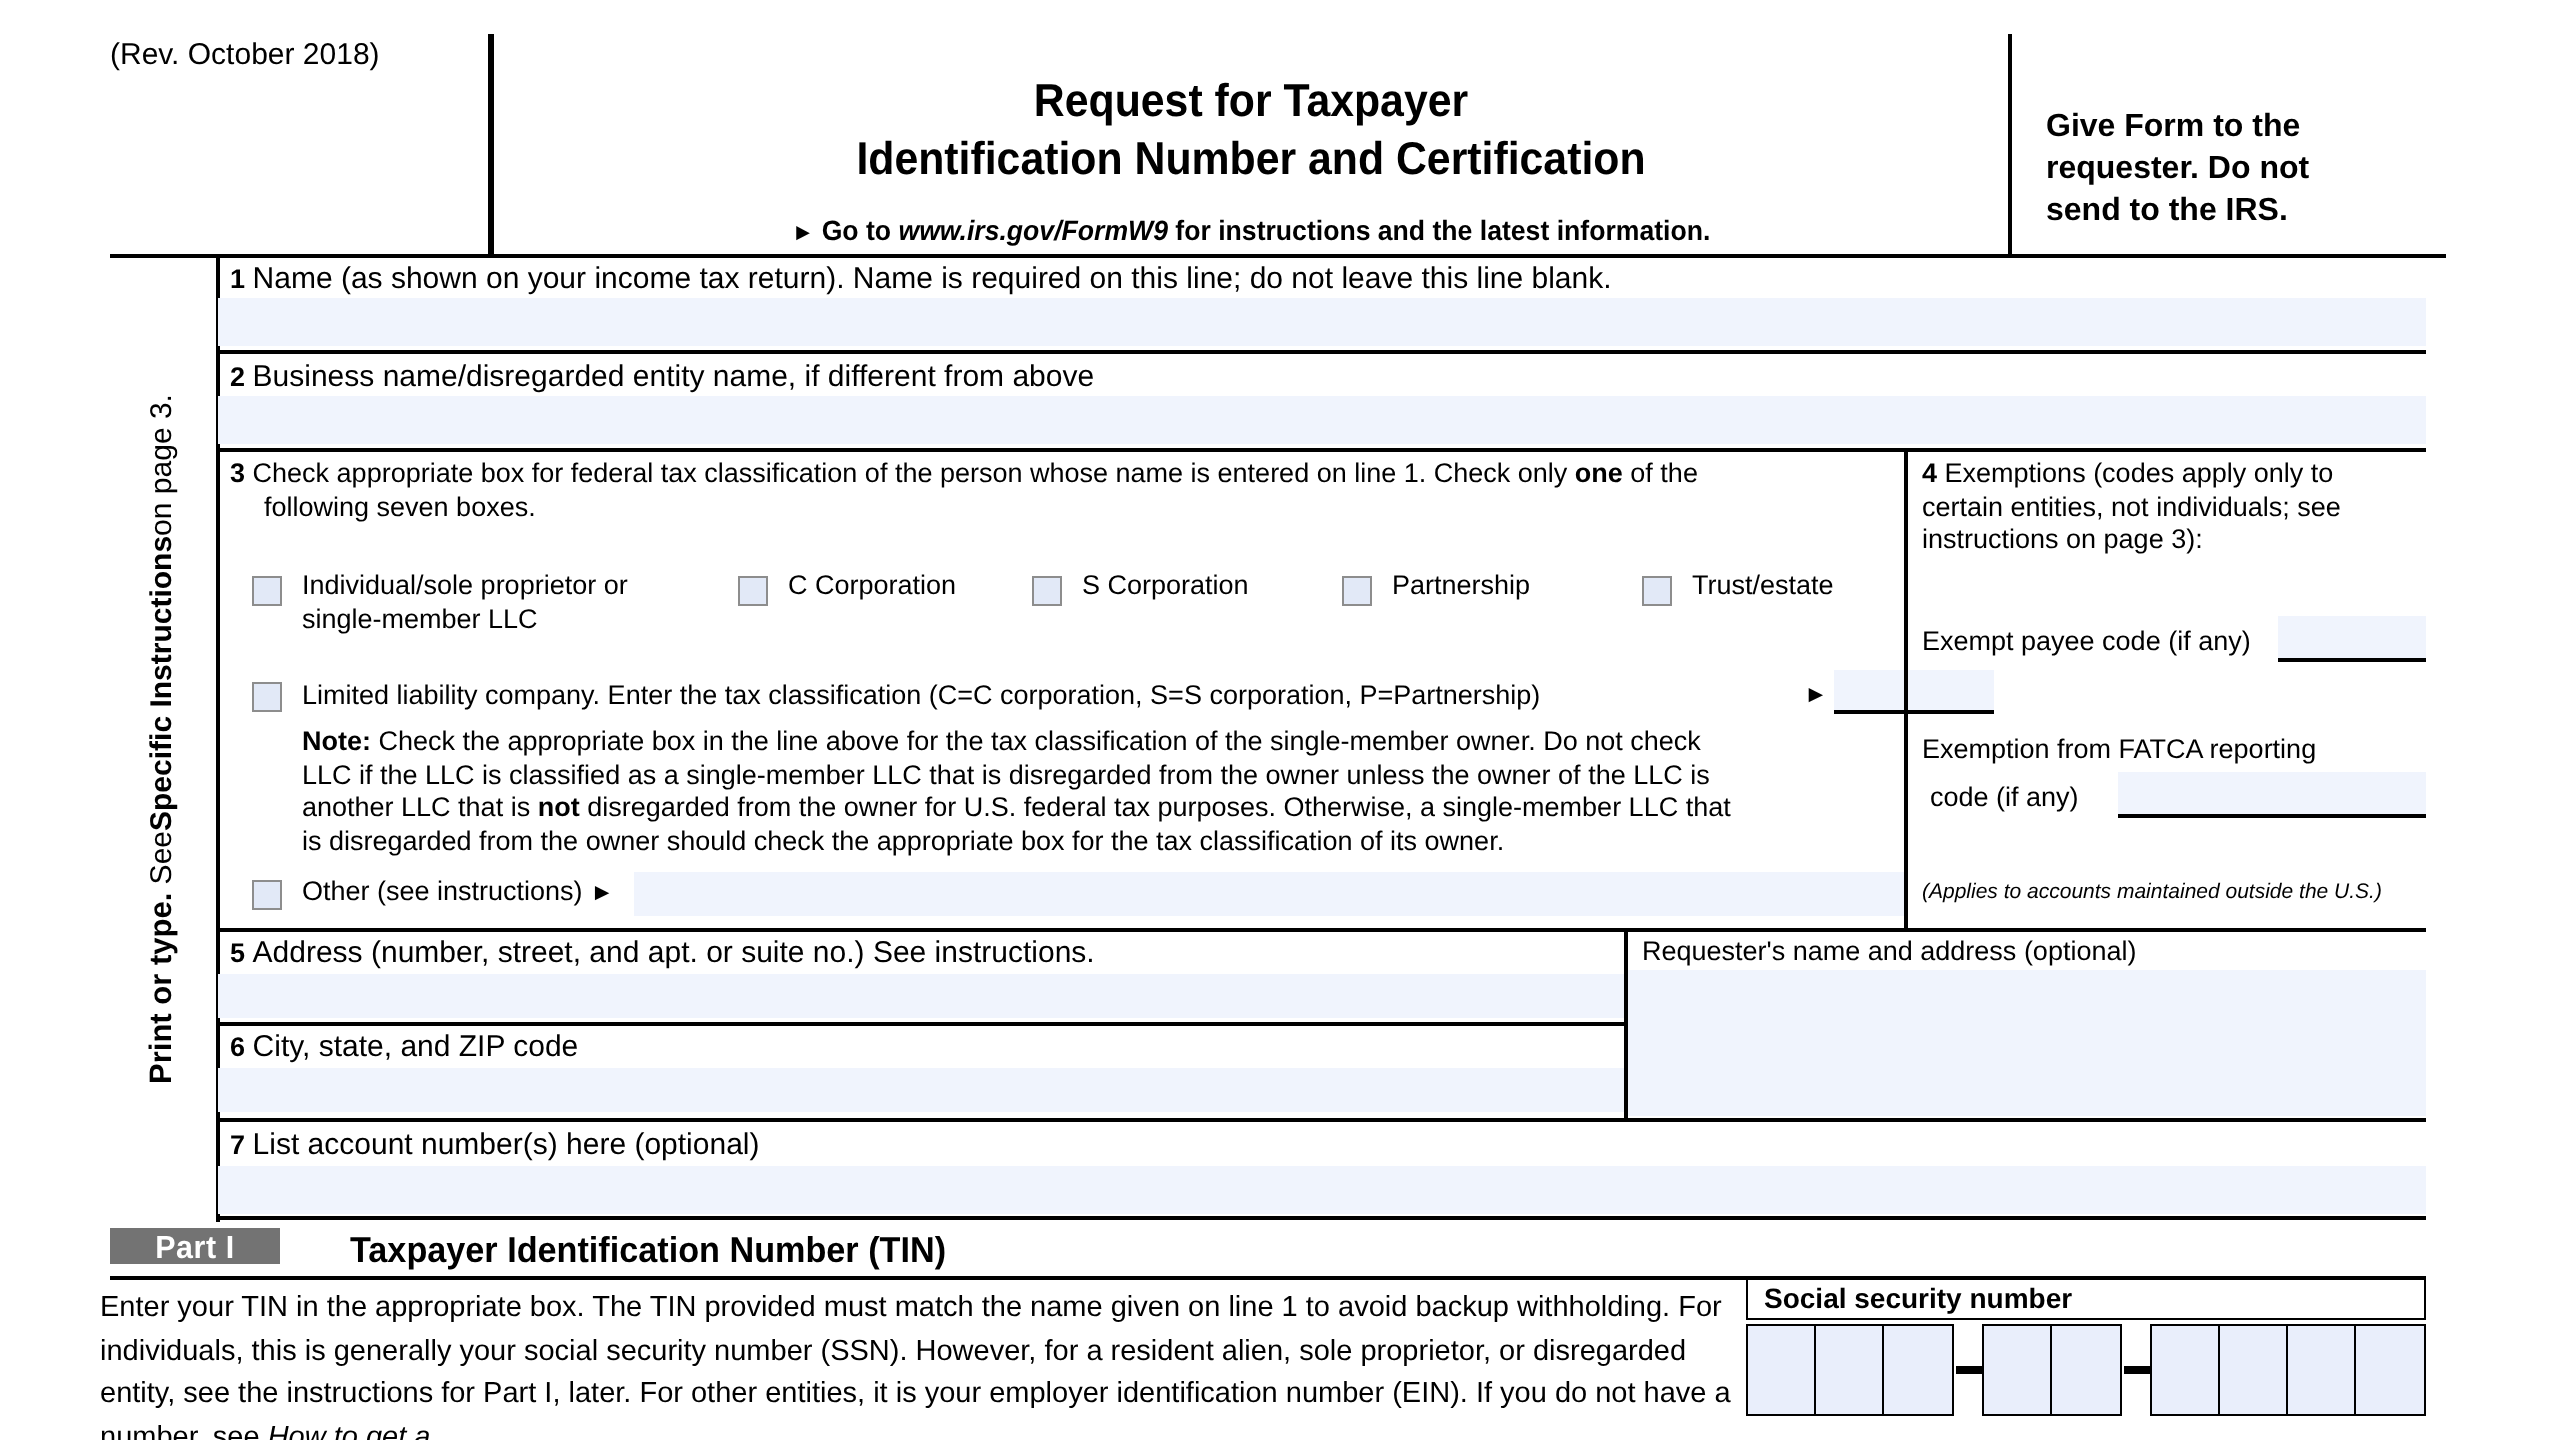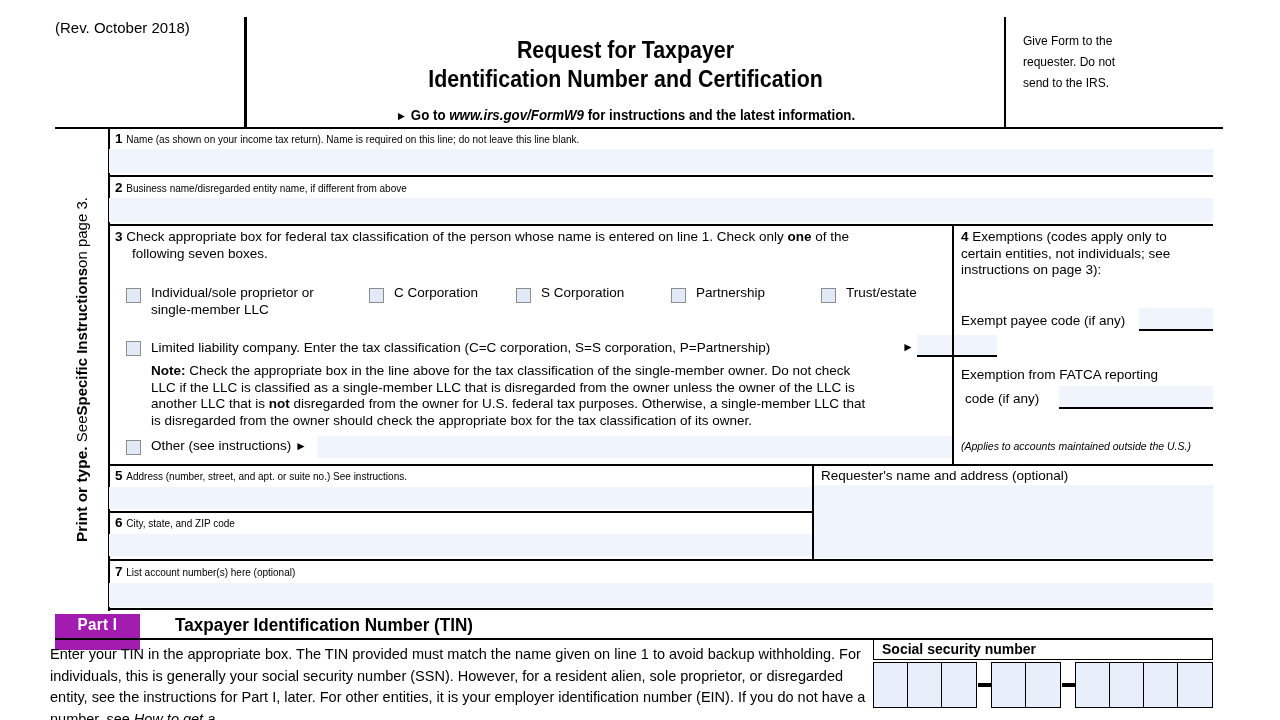--- a/index.html
+++ b/index.html
@@ -22,21 +22,21 @@
   .hdr-rev{font-size:15px;margin-top:2px;}
   .hdr-dept{font-size:12.5px;line-height:14.5px;margin-top:1px;}
   .hdr-vline{width:2.5px;background:#000;}
   .hdr-mid{flex:1;text-align:center;position:relative;}
   .hdr-title{font-weight:bold;font-size:23px;line-height:29px;margin-top:19px;
              transform:scaleX(.93);transform-origin:center top;white-space:nowrap;}
   .hdr-goto{font-weight:bold;font-size:14px;margin-top:13px;transform:scaleX(.95);}
   .hdr-goto i{font-style:italic;}
   .arrow-r{font-size:12px;}
   .hdr-right{width:200px;padding-left:17px;}
-  .hdr-give{font-weight:normal;font-size:12px;line-height:21px;margin-top:14px;}
+  .hdr-give{font-weight:bold;font-size:16px;line-height:21px;margin-top:36px;}
 
   
   .body-box{position:absolute;left:55px;top:127px;width:1158px;height:484px;}
 
   
   .side{position:absolute;left:0;top:0;width:53px;height:484px;}
   .side-inner{position:absolute;left:-216px;top:216px;width:484px;height:53px;
               transform:rotate(-90deg);display:flex;align-items:center;justify-content:center;
               font-size:15px;white-space:nowrap;}
   .side-inner .b{font-weight:bold;}
@@ -44,41 +44,41 @@
 
   .side-vline{position:absolute;left:53px;top:0;width:1.6px;height:484px;background:#000;}
 
   .grid{position:absolute;left:54px;top:0;width:1104px;height:484px;}
 
   .hrule{position:absolute;background:#000;height:1.6px;left:0;width:1104px;}
   .hrule.thick{height:2.2px;}
   .vrule{position:absolute;background:#000;width:1.6px;}
 
   .num{font-weight:bold;font-size:13.5px;}
-  .lbl{font-size:10px;}
+  .lbl{font-size:15px;}
 
   .rowlabel{position:absolute;font-size:13.5px;white-space:nowrap;}
 
   .fill{position:absolute;background:#f0f4fd;}
 
   
   .cbx{position:absolute;width:15px;height:15px;background:#e2e9f7;
        border:1.3px solid #8d8d8d;box-sizing:border-box;}
   .cbtext{position:absolute;font-size:13.5px;line-height:16.5px;}
 
   .para{position:absolute;font-size:13.5px;line-height:16.5px;}
   .para b{font-weight:bold;}
 
   .underline{position:absolute;height:1.5px;background:#000;}
 
   .italic-small{position:absolute;font-style:italic;font-size:10.5px;color:#000;}
 
   
   .part-wrap{position:absolute;left:55px;top:614px;width:1168px;}
-  .part-bar{position:absolute;left:0;top:0;width:85px;height:36px;background:#a21caf;}
+  .part-bar{position:absolute;left:0;top:0;width:85px;height:18px;background:#737373;}
   .part-bar span{color:#fff;font-weight:bold;font-size:16px;display:block;
                  text-align:center;line-height:22px;letter-spacing:.3px;transform:scaleX(.95);}
   .part-title{position:absolute;left:120px;top:0;font-weight:bold;font-size:18px;
               line-height:22px;transform:scaleX(.95);transform-origin:left center;}
   .part-rule{position:absolute;left:0;top:24px;width:1158px;height:2.2px;background:#000;}
 
   .tin-text{position:absolute;left:-5px;top:30px;width:820px;font-size:14.5px;line-height:21.5px;}
   .tin-text i{font-style:italic;}
 
   

